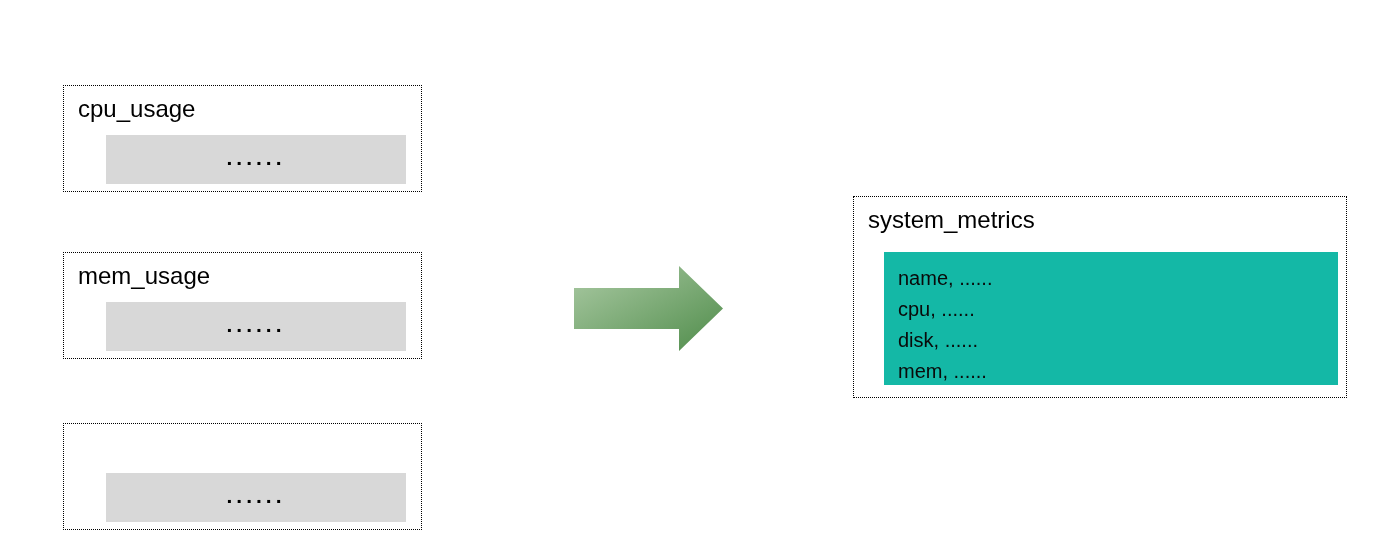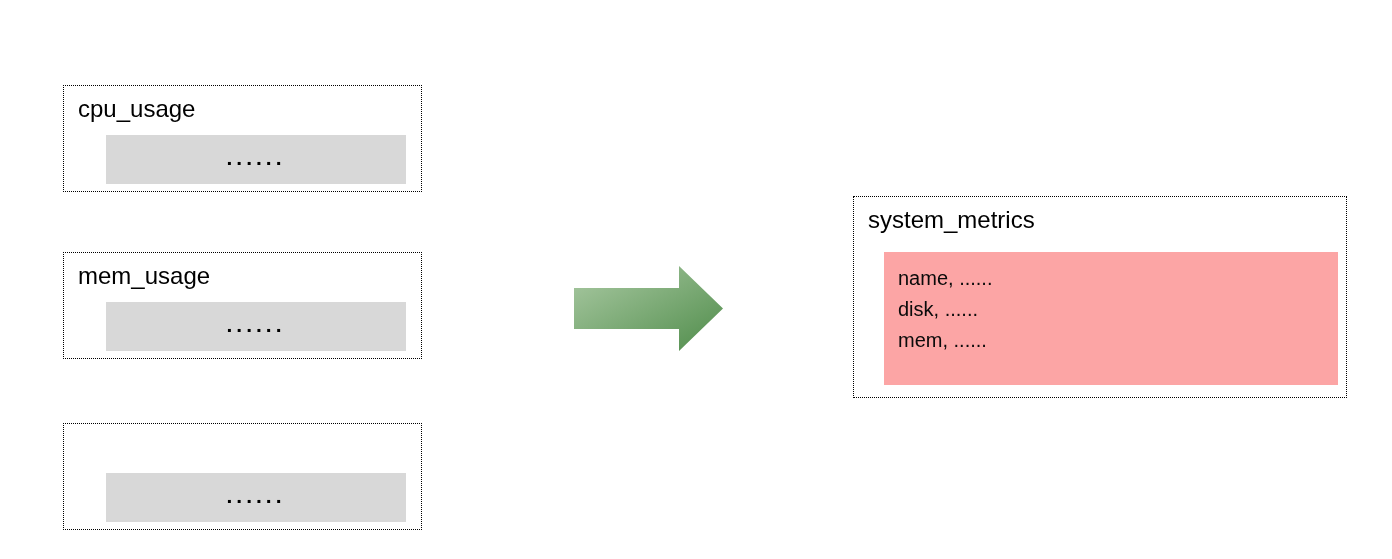--- a/index.html
+++ b/index.html
@@ -68,21 +68,21 @@
 
   
   .target-box { left: 853px; top: 156px; width: 494px; height: 202px; }
 
   .target-gray-panel {
     position: absolute;
     left: 30px;
     top: 55px;
     width: 454px;
     height: 133px;
-    background: #fca5a5;
+    background: #14b8a6;
     padding: 11px 14px 0 14px;
   }
 
   .field-row {
     font-size: 20px;
     color: #0a0a0a;
     line-height: 31px;
     white-space: nowrap;
   }
 </style>
@@ -120,18 +120,19 @@
         </linearGradient>
       </defs>
       <polygon points="0,22 105,22 105,0 149,42.5 105,85 105,63 0,63" fill="url(#arrowGrad)"></polygon>
     </svg>
   </div>
 
   <div class="dotted-box target-box">
     <div class="box-title">system_metrics</div>
     <div class="target-gray-panel">
       <div class="field-row">name, ......</div>
+      <div class="field-row">cpu, ......</div>
       <div class="field-row">disk, ......</div>
       <div class="field-row">mem, ......</div>
     </div>
   </div>
 
 </div>
 
 </body></html>

